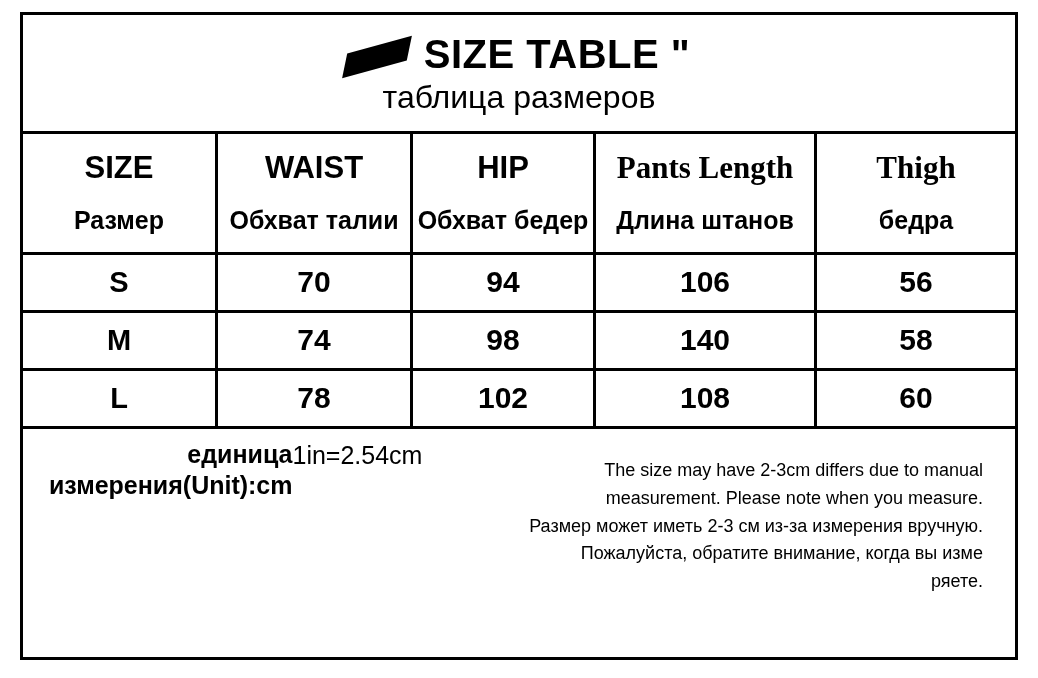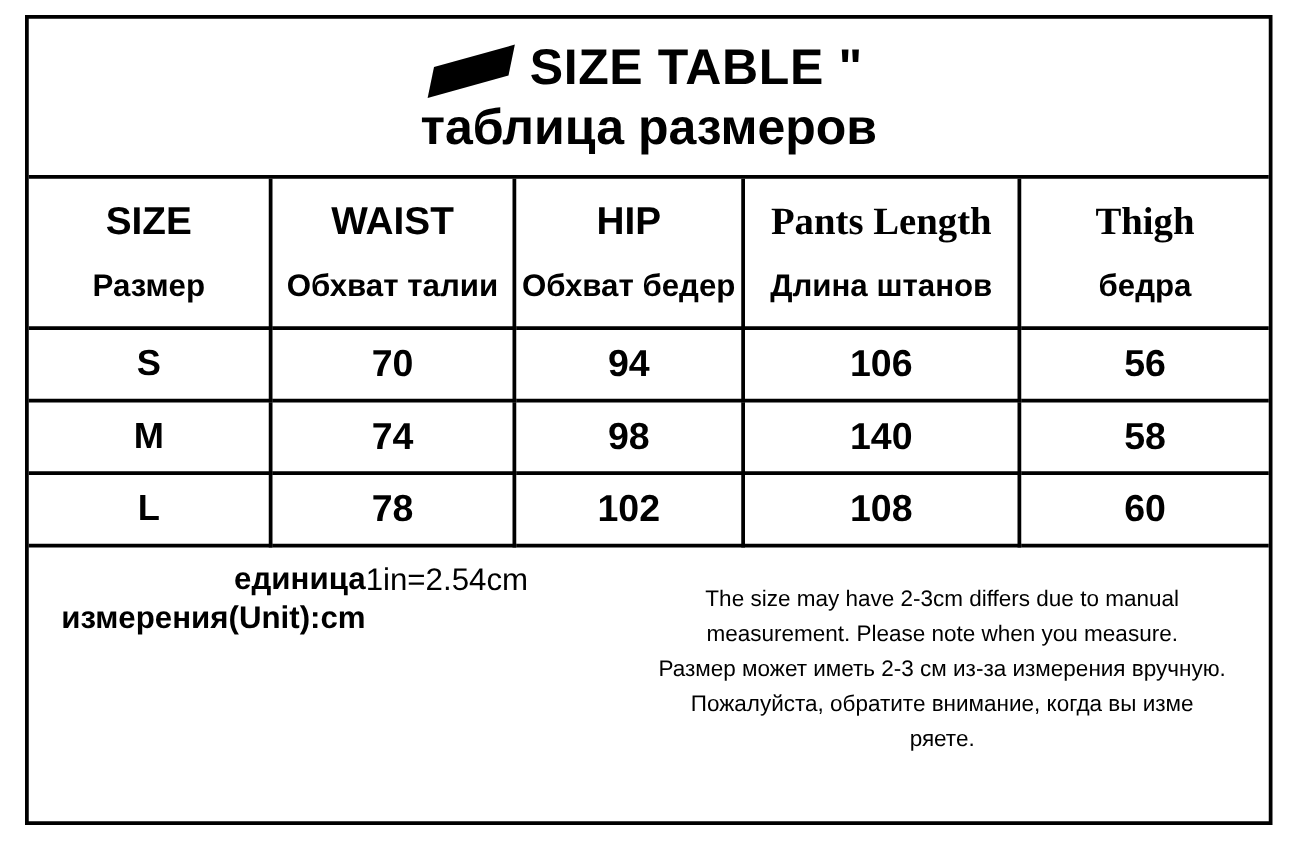--- a/index.html
+++ b/index.html
@@ -53,22 +53,22 @@
     margin-right: 4px;
     margin-top: 6px;
   }
   .title-en {
     font-size: 40px;
     font-weight: bold;
     letter-spacing: 0.5px;
     line-height: 1.05;
   }
   .title-ru {
-    font-size: 40px;
-    font-weight: bold;
+    font-size: 32px;
+    font-weight: normal;
     line-height: 1.18;
     margin-top: 4px;
   }
   
   .grid {
     width: 100%;
     border-collapse: collapse;
     table-layout: fixed;
   }
   .grid td, .grid th {
@@ -124,21 +124,21 @@
   }
   .unit-line2 {
     text-align: right;
     font-size: 25px;
     font-weight: normal;
     padding-right: 96px;
     line-height: 1.3;
   }
   .notes {
     margin-top: 18px;
-    text-align: center;
+    text-align: right;
     font-size: 18px;
     line-height: 1.55;
     font-weight: normal;
   }
   .notes div {
     padding: 0 6px;
   }
 </style>
 </head>
 <body>

